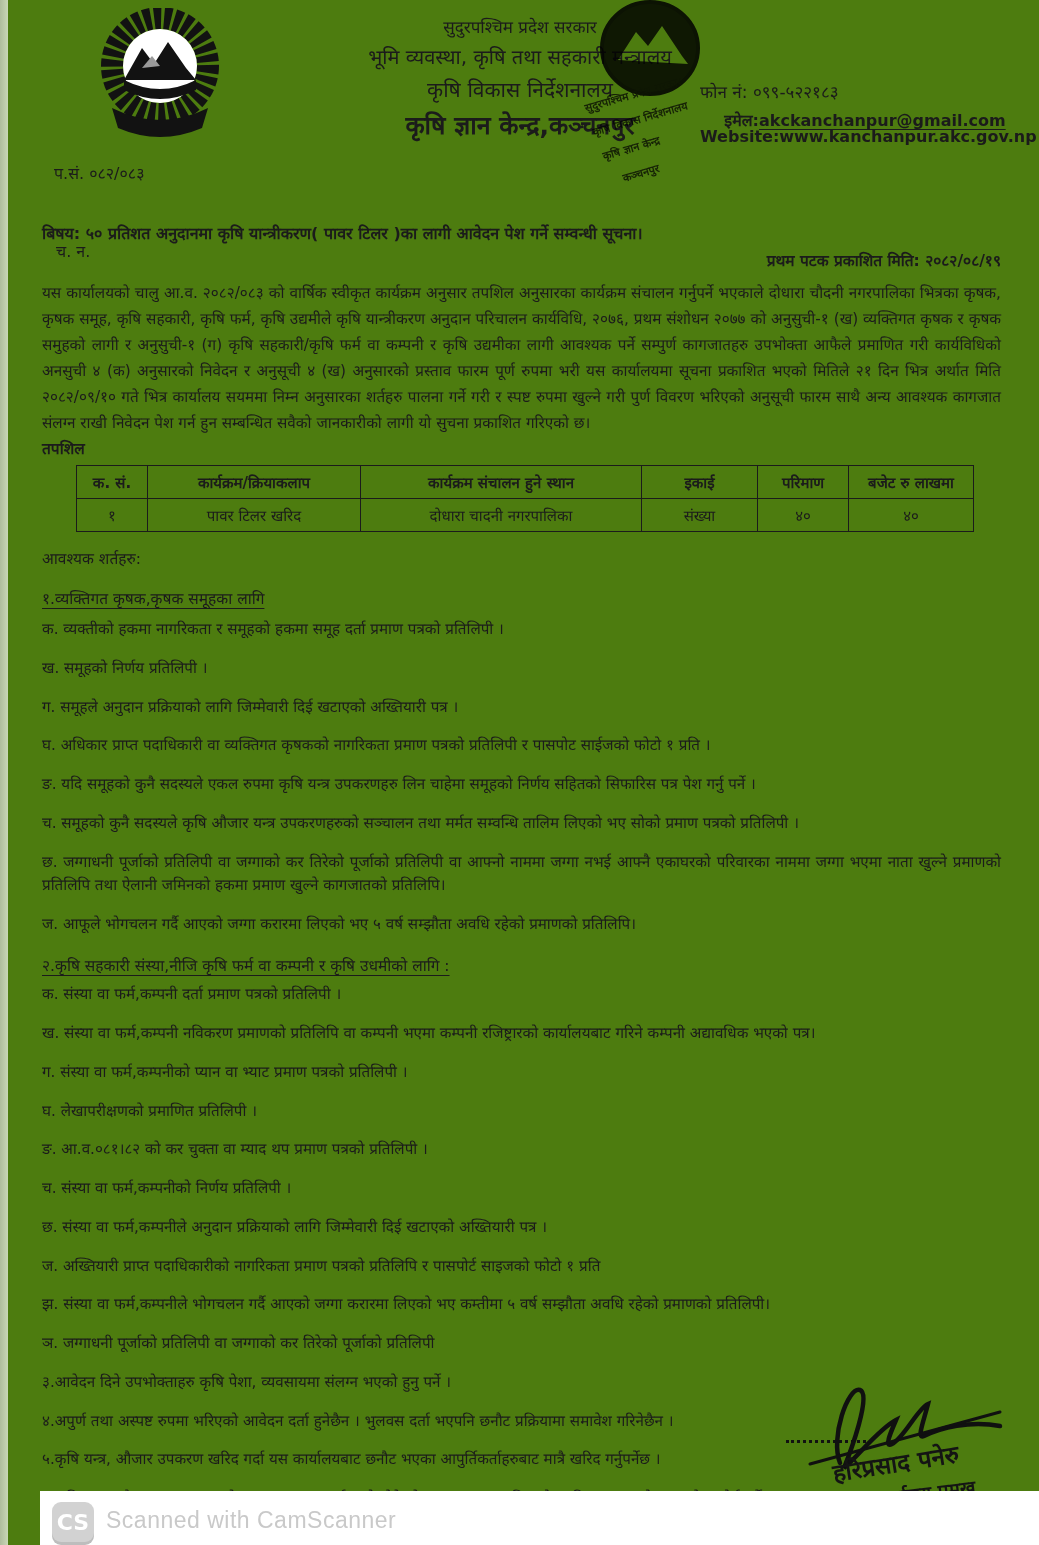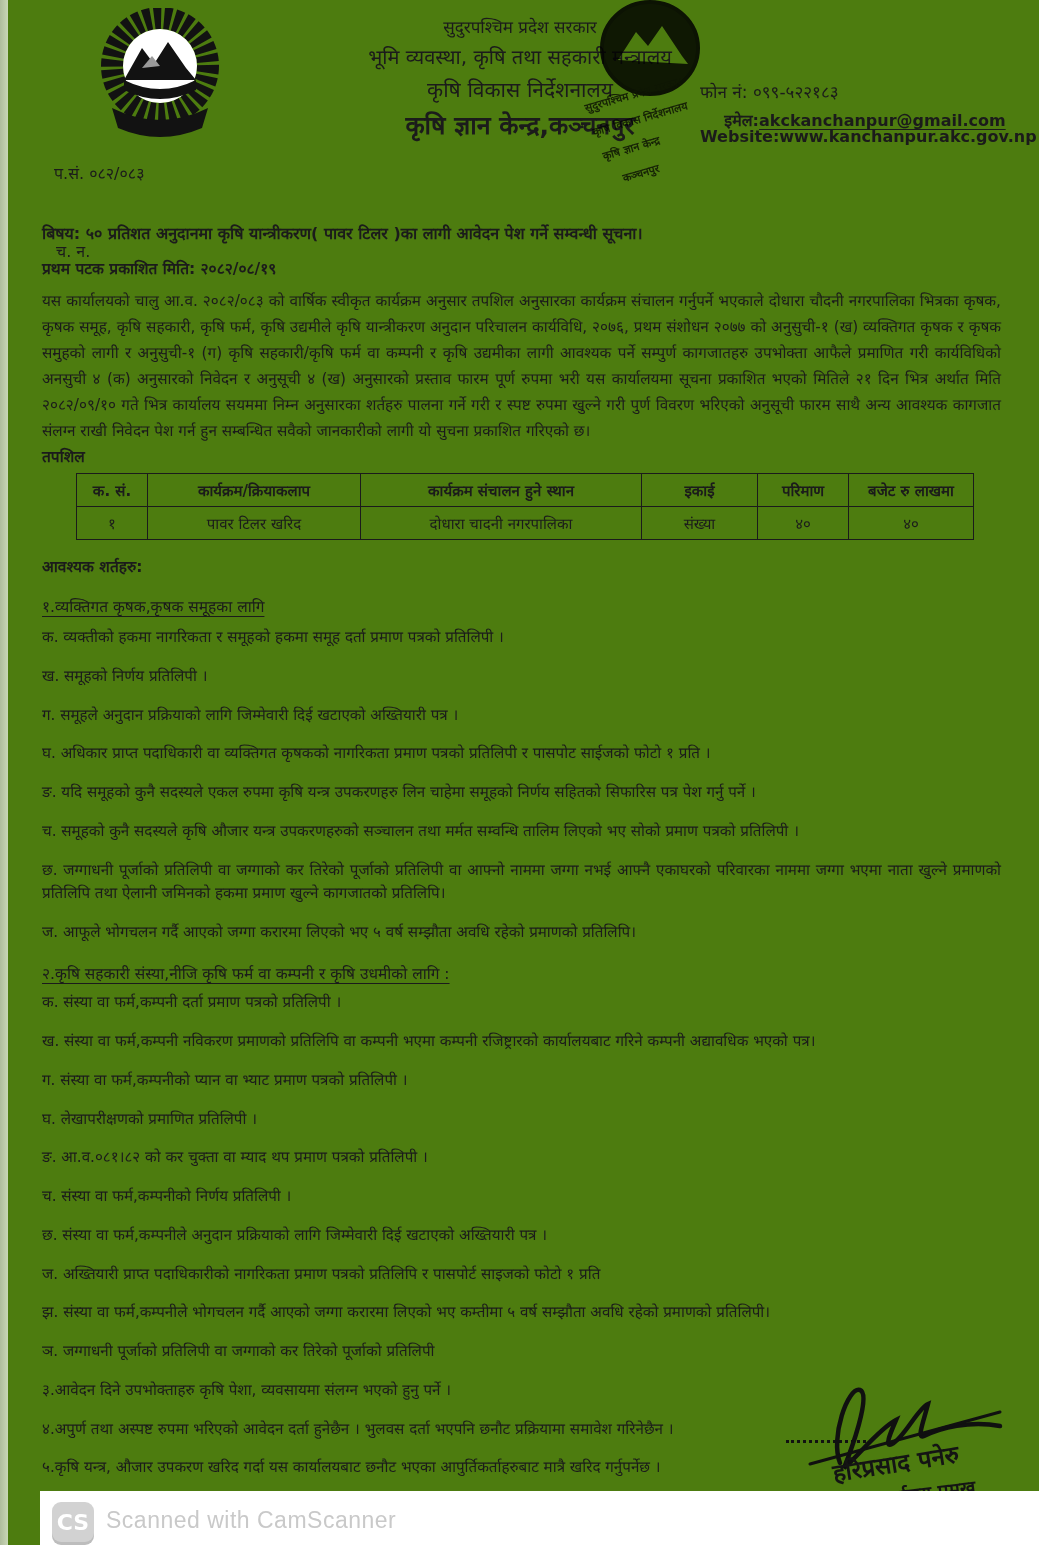--- a/index.html
+++ b/index.html
@@ -23,31 +23,31 @@
   .contact{position:absolute;left:700px;top:84px;width:330px;line-height:1.0;}
   .contact .c-phone{font-size:17px;margin-bottom:12px;}
   .contact .c-email{font-size:16px;font-weight:bold;text-align:center;}
   .contact .c-email .em{text-decoration:underline;text-underline-offset:3px;}
   .contact .c-web{font-size:16px;font-weight:bold;}
   .refno{position:absolute;left:54px;top:162px;font-size:16px;}
   .dispatch{position:absolute;left:56px;top:200px;font-size:16px;margin-top:40px;}
   
   .flow{position:absolute;left:0;top:0;width:100%;padding:222px 38px 0 42px;box-sizing:border-box;}
   .subject{text-align:left;font-weight:bold;font-size:16px;}
-  .pubdate{text-align:left;font-weight:bold;font-size:15.5px;margin-top:13px;}
+  .pubdate{text-align:right;font-weight:bold;font-size:15.5px;margin-top:5px;}
   .bodypar{font-size:15.3px;line-height:1.70;text-align:justify;margin-top:9px;}
   .tapasil{font-weight:bold;font-size:15.5px;margin-top:1px;}
   table.sched{border-collapse:collapse;margin:6px 0 0 34px;}
   table.sched th,table.sched td{
     border:1.6px solid #1b1b1b;text-align:center;font-size:15px;
     padding:3px 6px;height:26px;
   }
   table.sched th{font-weight:bold;}
   .col0{width:58px}.col1{width:200px}.col2{width:268px}.col3{width:103px}.col4{width:78px}.col5{width:112px}
-  .cond-title{font-weight:bold;font-size:15.5px;margin-top:15px;}
+  .cond-title{font-weight:normal;font-size:15.5px;margin-top:15px;}
   .sec-head{font-weight:normal;font-size:15.5px;margin-top:18px;
     text-decoration:underline;text-underline-offset:4px;}
   .item{font-size:15.2px;line-height:1.55;margin-top:9px;text-align:justify;}
   .item.tight{margin-top:7px;}
   .gen{font-size:15.2px;line-height:1.55;margin-top:8px;text-align:justify;}
   
   .sig{position:absolute;left:780px;top:1368px;width:255px;height:150px;}
   .sig .dots{position:absolute;left:6px;top:72px;width:80px;border-bottom:3px dotted #111;}
   .sig svg{position:absolute;left:20px;top:0;}
   .sig .sig-name{position:absolute;left:52px;top:78px;font-size:24px;font-weight:bold;

